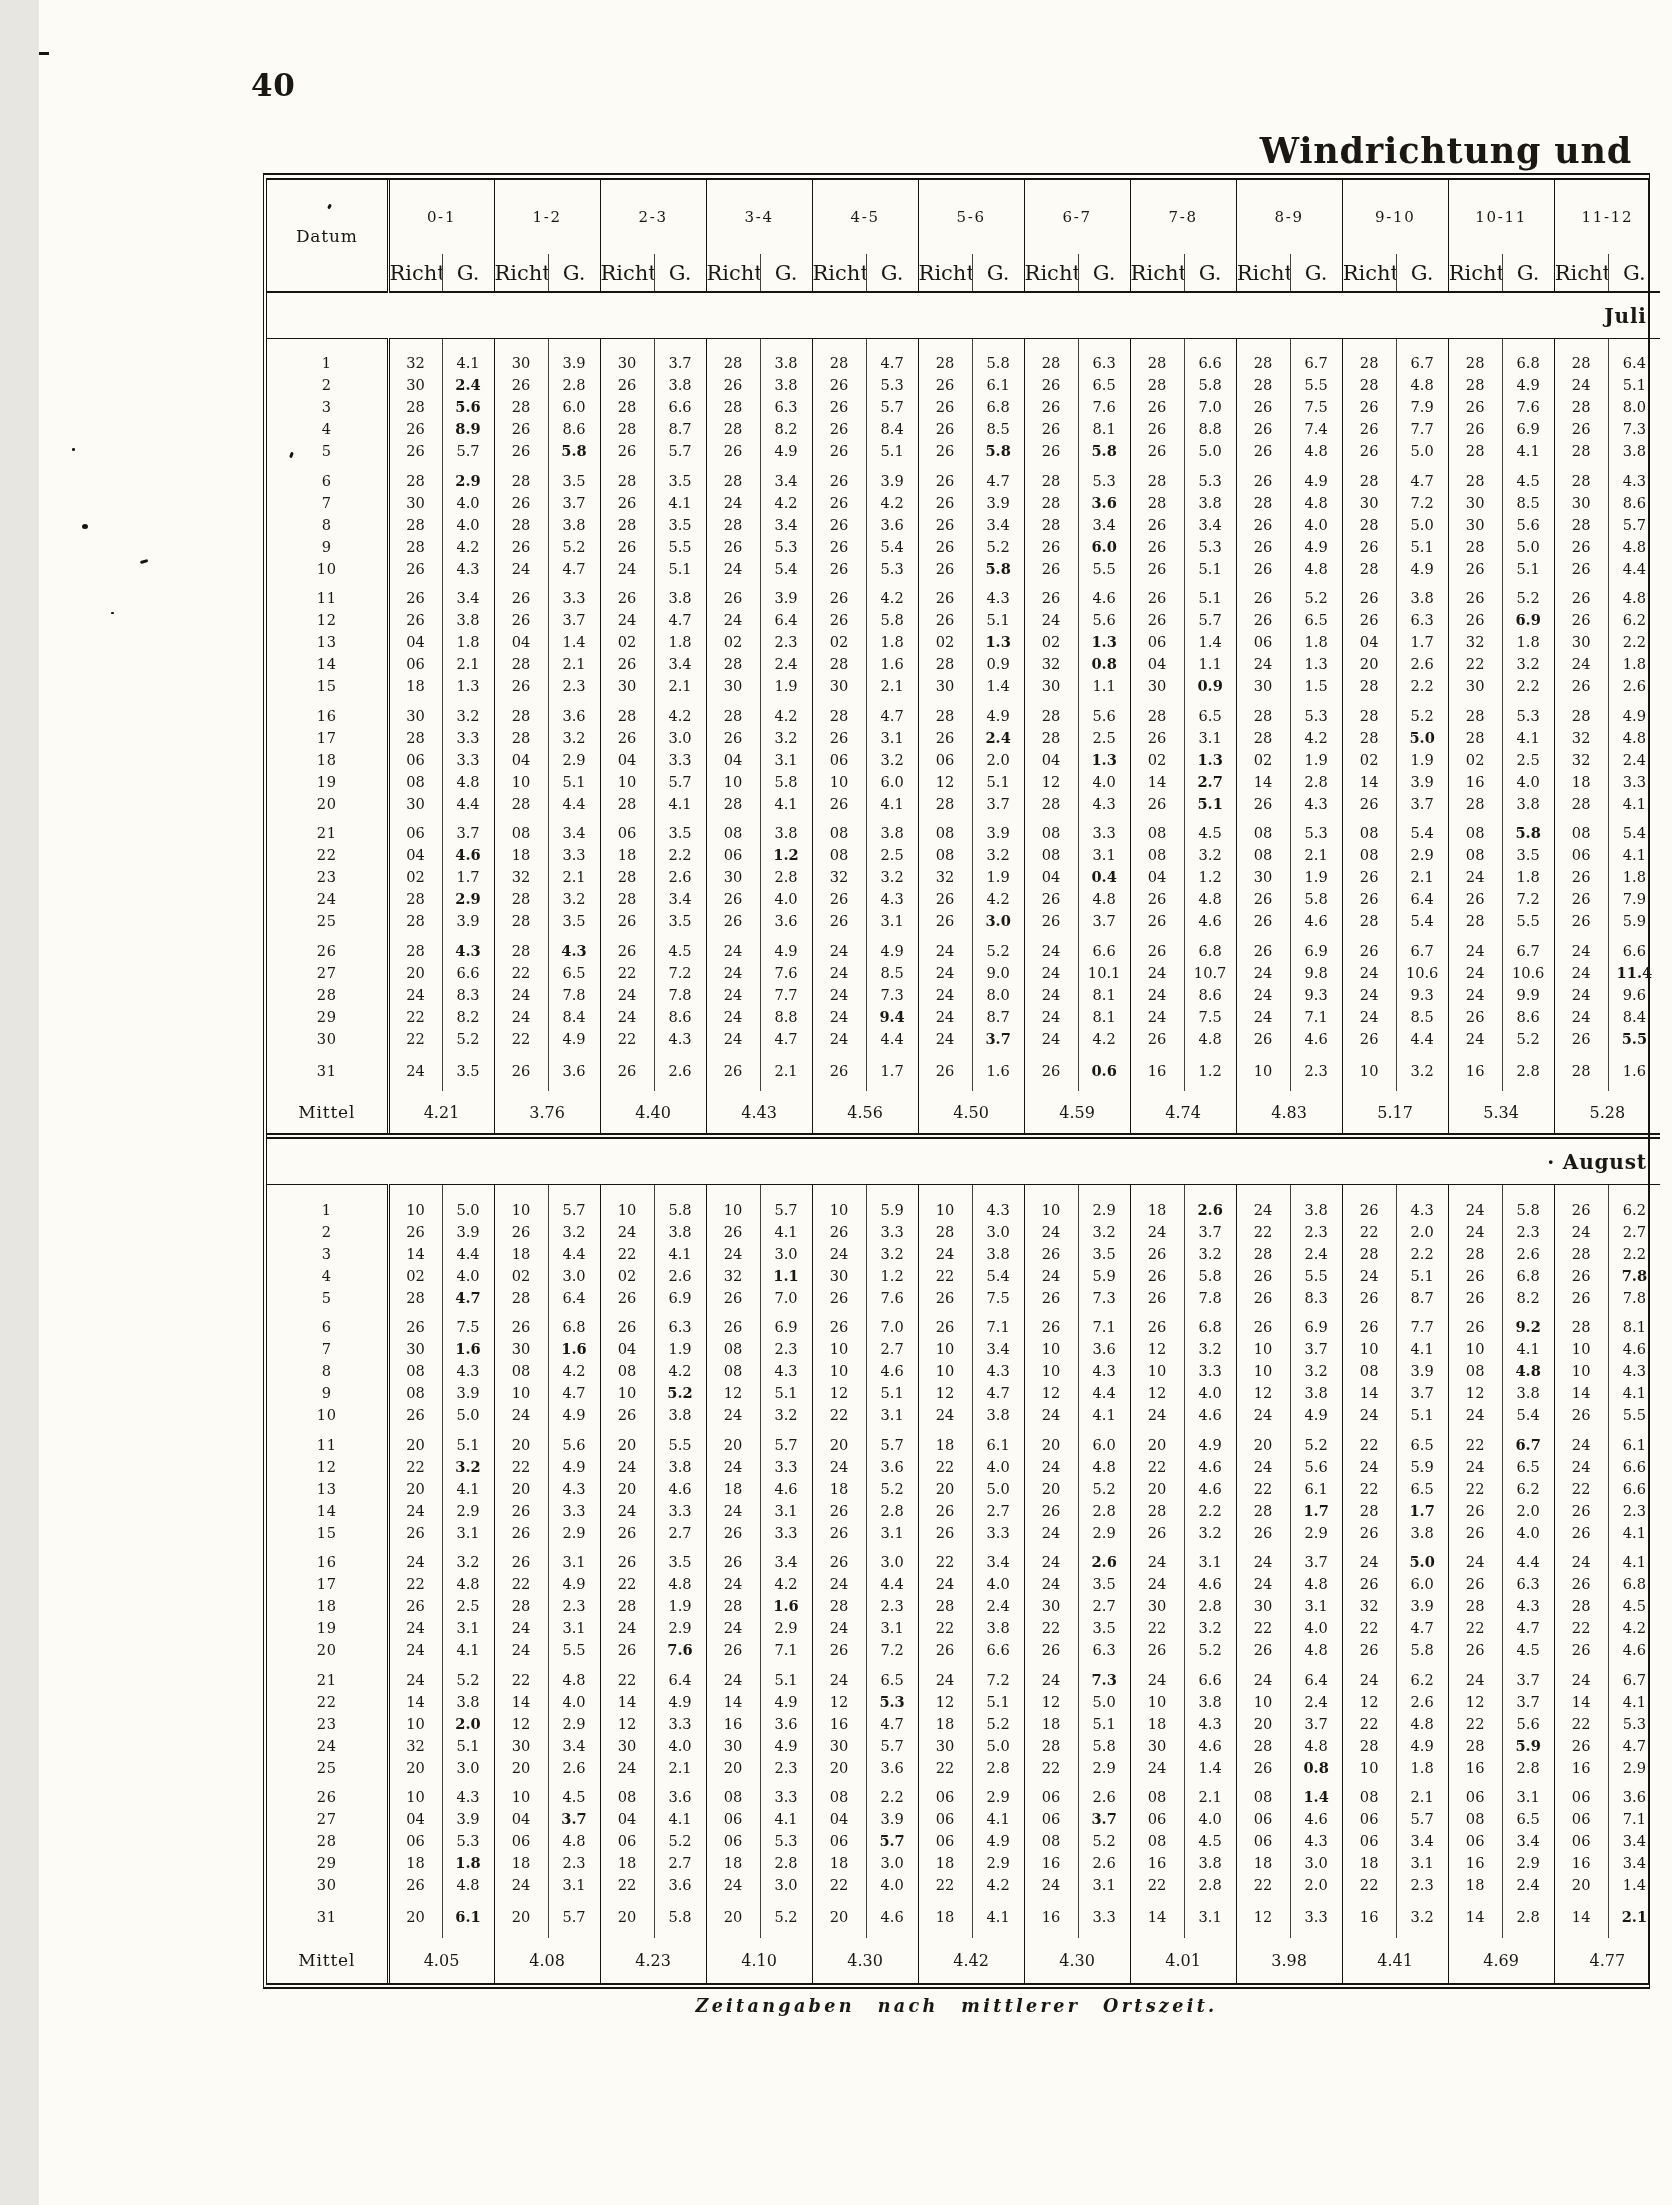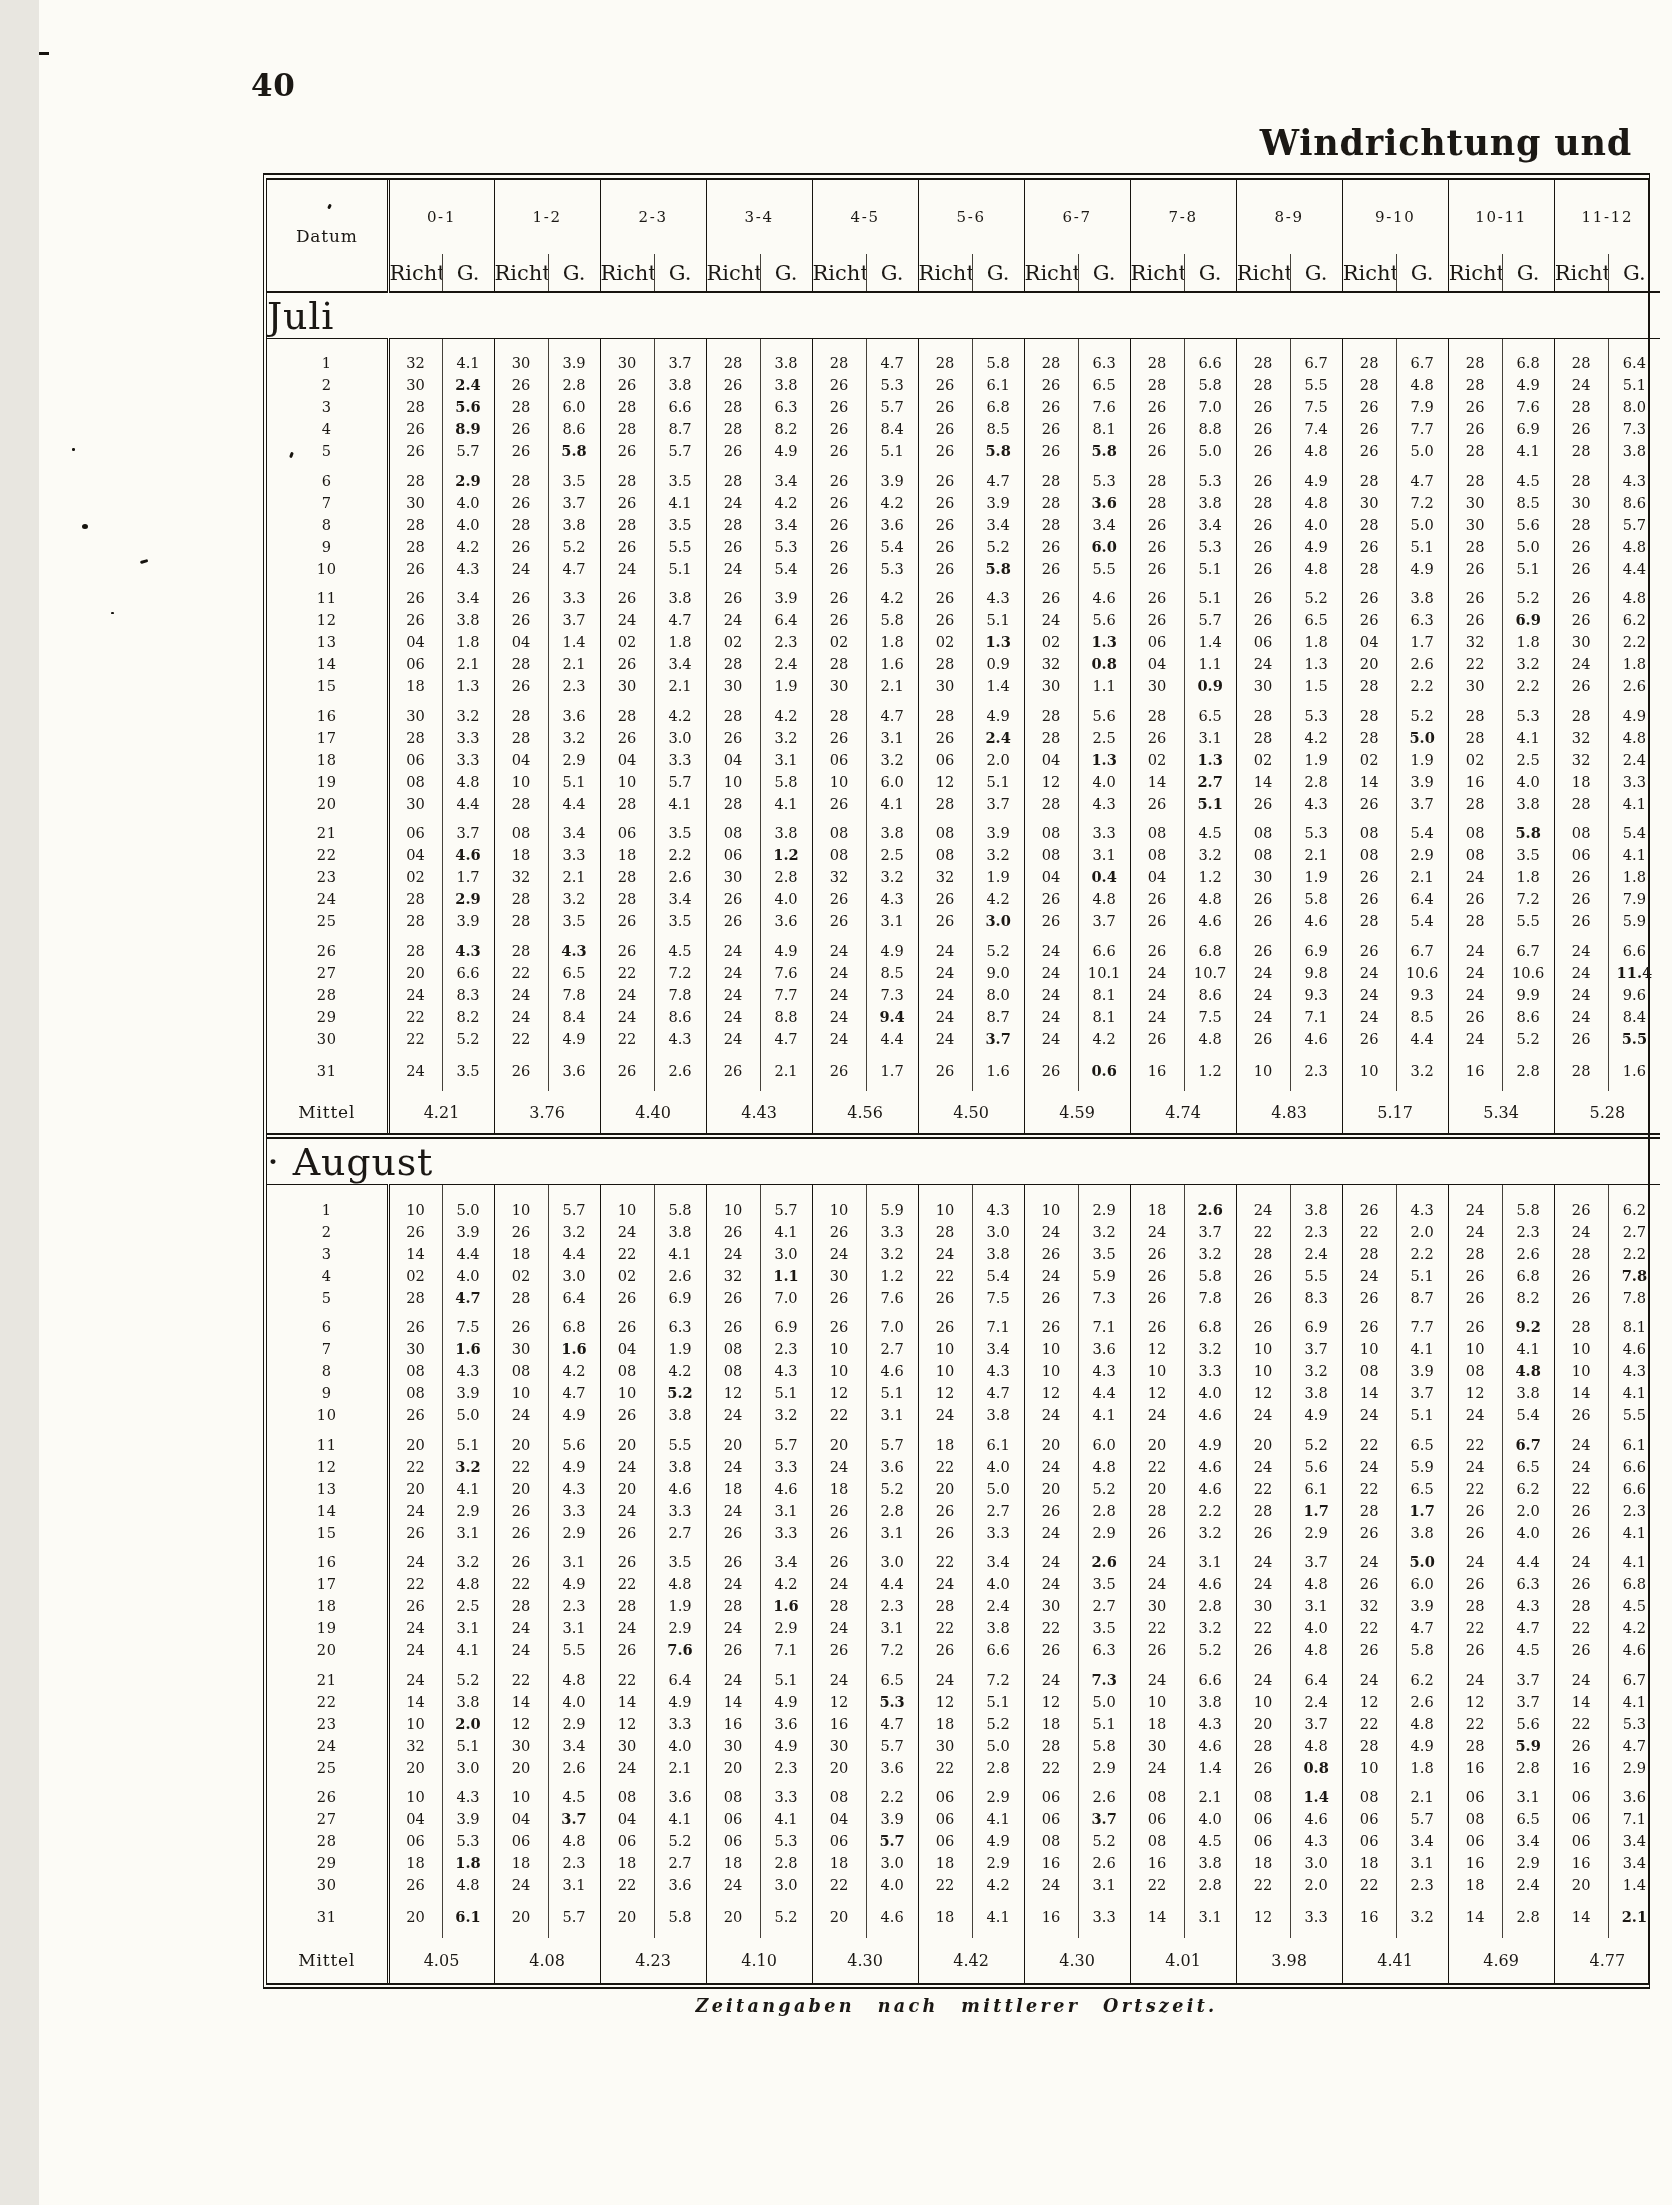--- a/index.html
+++ b/index.html
@@ -1,38 +1,38 @@
 <!DOCTYPE html>
 <html style="font-size:13.4px"><head>
 <meta charset="utf-8">
 <style>
   html,body{margin:0;padding:0;background:#e8e6e0;}
   .page{position:relative;width:1673px;height:2205px;background:#fcfbf6;
         font-family:"DejaVu Serif",serif;color:#1b1814;overflow:hidden;margin-left:39px;}
   .pageno{position:absolute;left:212px;top:67px;font-size:31px;font-weight:700;letter-spacing:0.8px;}
-  .running-title{position:absolute;right:80px;top:122px;font-size:35px;font-weight:700;letter-spacing:0.8px;}
+  .running-title{position:absolute;right:80px;top:130px;font-size:35px;font-weight:700;letter-spacing:0.8px;}
   .gutter{position:absolute;right:0;top:0;width:30px;height:2205px;background:#0d0c0a;}
   .gutter:before{content:"";position:absolute;right:7.5px;top:0;width:2.5px;height:100%;background:#f2f1ea;opacity:.85;}
   .gutter:after{content:"";position:absolute;left:-7.5px;top:0;width:10px;height:100%;
      background:repeating-linear-gradient(180deg,#0d0c0a 0 5px,rgba(13,12,10,0) 5px 8.4px,#0d0c0a 8.4px 14.2px,rgba(13,12,10,0) 14.2px 16px);}
   .twrap{position:absolute;left:224px;top:173px;width:1387px;
          border-top:7.5px double #17140f;border-bottom:6.7px double #17140f;
          border-left:4.2px double #17140f;border-right:2.5px solid #17140f;
          box-sizing:border-box;background:#fcfbf6;}
   table{border-collapse:collapse;width:100%;table-layout:fixed;}
   th,td{padding:0;margin:0;text-align:center;vertical-align:middle;font-weight:400;
         white-space:nowrap;overflow:hidden;}
   .hrow1{height:74px;}
   .hrow1 .hour{font-size:15px;letter-spacing:1.7px;border-left:1.7px solid #17140f;}
   .datum{font-size:17px;letter-spacing:0.8px;border-right:3.3px double #17140f;border-bottom:2.5px solid #17140f;}
   .hrow2{height:38px;}
   .hrow2 th{border-bottom:2.5px solid #17140f;font-size:21px;}
   .subr{border-left:1.7px solid #17140f;}
   .subg{border-left:0.8px solid #45403a;}
-  tr.sec td{text-align:left;padding-right:13.4px;font-size:38px;font-weight:400;
+  tr.sec td{text-align:right;padding-right:13.4px;font-size:20px;font-weight:700;
             border-bottom:1.7px solid #17140f;height:45px;letter-spacing:0.8px;}
   tr.sec.aug td{border-top:6.7px double #17140f;}
   tr.lead{height:13.4px;}
   tr.sp{height:7.5px;}
   tr.sp2{height:10px;}
   tr.data{height:22px;font-size:14.6px;}
   td.day{border-right:3.3px double #17140f;font-size:14.6px;letter-spacing:0.8px;}
   td.r{border-left:1.7px solid #17140f;}
   td.g{border-left:0.8px solid #45403a;}
   tr.mit{height:45px;font-size:16px;}

